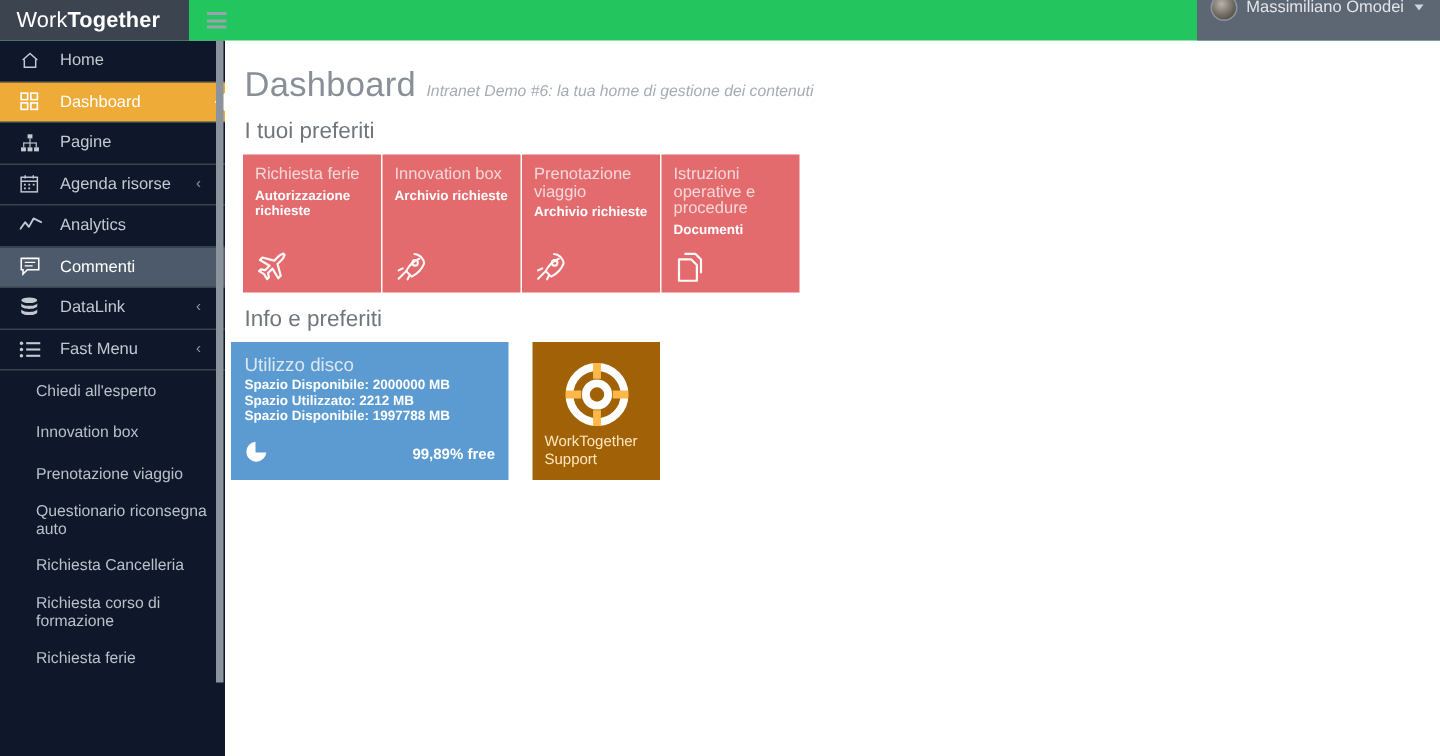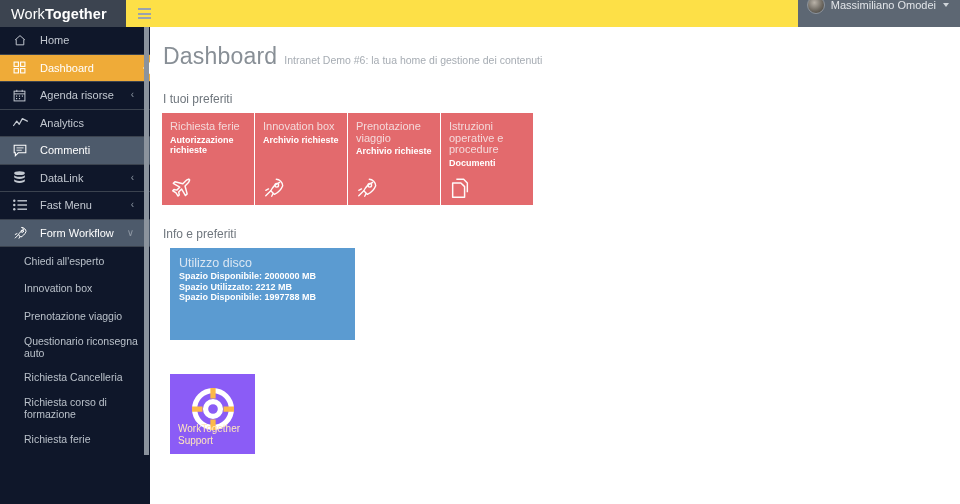--- a/index.html
+++ b/index.html
@@ -8,21 +8,21 @@
     overflow: hidden;
     background: #ffffff;
     font-family: "Liberation Sans", sans-serif;
     -webkit-font-smoothing: antialiased;
   }
 
   
   #topbar {
     position: absolute; top: 0; left: 0;
     width: 960px; height: 27px;
-    background: #fde047;
+    background: #22c55e;
     display: flex; align-items: center;
     z-index: 40;
   }
   #brand {
     width: 126px; height: 27px;
     background: #3c4450;
     display: flex; align-items: center;
     padding-left: 11px;
     color: #ffffff;
     font-size: 14.5px;
@@ -136,26 +136,27 @@
     padding: 16px 0 0 13px;
   }
   #page-title {
     font-size: 23px; font-weight: 400;
     color: #888f96;
     letter-spacing: .2px;
   }
   #page-sub {
     font-size: 10.5px; color: #a6acb3;
     margin-left: 7px;
+    font-style: italic;
   }
   .section-title {
-    font-size: 12px; color: #6f767d;
+    font-size: 15px; color: #6f767d;
     font-weight: 400;
     padding-left: 13px;
-    margin-top: 22px; margin-bottom: 7px;
+    margin-top: 9px; margin-bottom: 7px;
   }
   .tiles { display: flex; padding-left: 12px; gap: 1px; }
 
   .tile {
     position: relative;
     width: 92px; height: 92px;
     padding: 8px 7px 6px 8px;
     color: #ffffff;
     overflow: hidden;
   }
@@ -196,36 +197,36 @@
     font-weight: 700; color: #ffffff;
   }
   .disk-foot {
     position: absolute; left: 9px; right: 9px; bottom: 6px;
     display: flex; align-items: center; justify-content: space-between;
   }
   .disk-pct { font-size: 10px; font-weight: 700; color: #ffffff; }
 
   .tile-support {
     position: relative;
-    width: 85px; height: 80px;
-    background: #8b5cf6;
+    width: 85px; height: 92px;
+    background: #a16207;
     color: #ffffff;
     overflow: hidden;
   }
   .support-icon {
     position: absolute; top: 14px; left: 50%;
     transform: translateX(-50%);
     width: 42px; height: 42px;
   }
   .support-label {
     position: absolute; left: 8px; bottom: 7px;
     font-size: 10px; line-height: 12px;
     color: #ffe6bd;
   }
-  .info-row { display: flex; padding-left: 20px; gap: 34px; flex-direction: column; }
+  .info-row { display: flex; padding-left: 4px; gap: 16px; }
 </style>
 </head>
 <body>
 
 <div id="topbar">
   <div id="brand">
     <span class="light">Work</span>
       <span class="bold">Together</span>
   </div>
   <div id="hamburger">
@@ -258,20 +259,36 @@
       <svg width="13" height="13" viewBox="0 0 24 24" fill="none" stroke="#ffffff" stroke-width="2">
           <rect x="2" y="2" width="8" height="8"></rect>
           <rect x="14" y="2" width="8" height="8"></rect>
           <rect x="2" y="14" width="8" height="8"></rect>
           <rect x="14" y="14" width="8" height="8"></rect>
         </svg>
     </span>
     <span class="label">Dashboard</span>
   </div>
 
+  <div class="nav-item">
+    <span class="ico">
+      <svg width="14" height="13" viewBox="0 0 24 24" fill="#c3c9d1">
+          <rect x="9" y="1" width="6" height="5"></rect>
+          <rect x="1" y="17" width="6" height="5"></rect>
+          <rect x="9" y="17" width="6" height="5"></rect>
+          <rect x="17" y="17" width="6" height="5"></rect>
+          <rect x="11.3" y="6" width="1.4" height="5"></rect>
+          <rect x="4" y="11" width="16" height="1.4"></rect>
+          <rect x="3.6" y="11" width="1.4" height="6"></rect>
+          <rect x="11.3" y="11" width="1.4" height="6"></rect>
+          <rect x="19" y="11" width="1.4" height="6"></rect>
+        </svg>
+    </span>
+    <span class="label">Pagine</span>
+  </div>
 
 
   <div class="nav-item">
     <span class="ico">
       <svg width="13" height="13" viewBox="0 0 24 24" fill="none" stroke="#c3c9d1" stroke-width="1.8">
           <rect x="2" y="4" width="20" height="18"></rect>
           <path d="M2 9h20"></path>
           <path d="M7 1.5v4M17 1.5v4"></path>
           <rect x="5.5" y="12" width="2.2" height="2.2" fill="#c3c9d1" stroke="none"></rect>
           <rect x="10.9" y="12" width="2.2" height="2.2" fill="#c3c9d1" stroke="none"></rect>
@@ -323,31 +340,20 @@
           <circle cx="2" cy="15.6" r="1.9"></circle>
           <rect x="7" y="1.3" width="15" height="2.2"></rect>
           <rect x="7" y="7.9" width="15" height="2.2"></rect>
           <rect x="7" y="14.5" width="15" height="2.2"></rect>
         </svg>
     </span>
     <span class="label">Fast Menu</span>
     <span class="chev">‹</span>
   </div>
 
-  <div class="nav-item hover">
-    <span class="ico">
-      <svg width="15" height="14" viewBox="0 0 24 24" fill="none" stroke="#ffffff" stroke-width="1.7" stroke-linecap="round" stroke-linejoin="round">
-          <path d="M14.5 2.5c3.5 0 7 3.5 7 7-2 5-6 8-9 9.5l-4-4c1.5-3 4.5-7 9.5-9 -1.5-1.5-3-3-3.5-3.5z"></path>
-          <circle cx="15" cy="9" r="2"></circle>
-          <path d="M8.5 15L3 20.5M6 13l-3 1.5M11 18l-1.5 3"></path>
-        </svg>
-    </span>
-    <span class="label">Form Workflow</span>
-    <span class="chev">∨</span>
-  </div>
 
   <div class="sub-item">
     <span>Chiedi all'esperto</span>
   </div>
   <div class="sub-item">
     <span>Innovation box</span>
   </div>
   <div class="sub-item">
     <span>Prenotazione viaggio</span>
   </div>
@@ -429,20 +435,29 @@
 
   <div class="section-title">Info e preferiti</div>
 
   <div class="info-row">
 
     <div class="tile-wide">
       <div class="disk-title">Utilizzo disco</div>
       <div class="disk-line">Spazio Disponibile: 2000000 MB</div>
       <div class="disk-line">Spazio Utilizzato: 2212 MB</div>
       <div class="disk-line">Spazio Disponibile: 1997788 MB</div>
+      <div class="disk-foot">
+        <span>
+          <svg width="16" height="16" viewBox="0 0 24 24" fill="#ffffff">
+              <path d="M11 2.2A10 10 0 1 0 21.8 13H11z"></path>
+              <path d="M13 2.2V11h8.8A10 10 0 0 0 13 2.2z" opacity="0"></path>
+            </svg>
+        </span>
+        <span class="disk-pct">99,89% free</span>
+      </div>
     </div>
 
     <div class="tile-support">
       <span class="support-icon">
         <svg width="42" height="42" viewBox="0 0 48 48" fill="none">
           <circle cx="24" cy="24" r="21" stroke="#ffffff" stroke-width="6"></circle>
           <circle cx="24" cy="24" r="8.5" stroke="#ffffff" stroke-width="6"></circle>
           <path d="M24 0v12M24 36v12M0 24h12M36 24h12" stroke="#fcb949" stroke-width="6"></path>
         </svg>
       </span>

